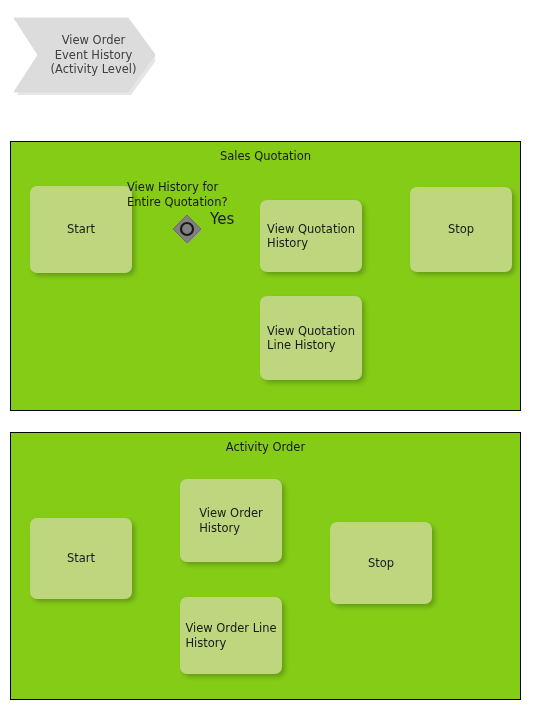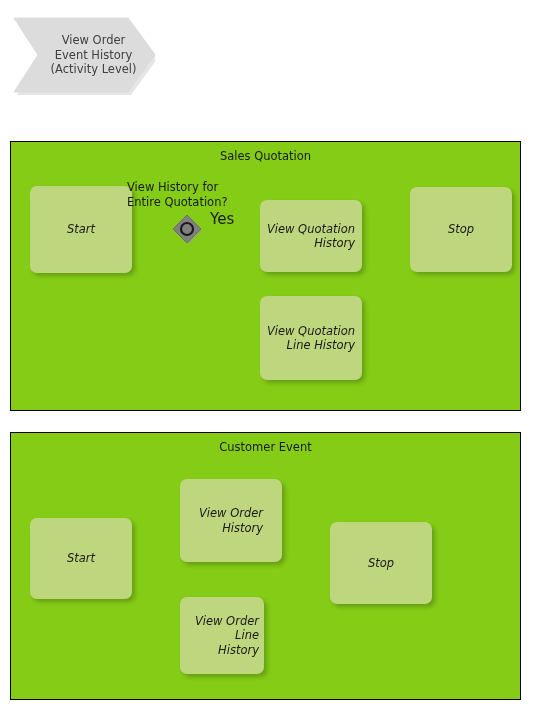--- a/index.html
+++ b/index.html
@@ -87,28 +87,27 @@
 
   
   .node {
     position: absolute;
     background: #bed67e;
     border-radius: 7px;
     box-shadow: 3px 3px 4px rgba(0,0,0,0.22);
     display: flex;
     align-items: center;
     justify-content: center;
-    text-align: right;
+    text-align: left;
     font-size: 11.5px;
     line-height: 14.5px;
     color: #1a1a1a;
     box-sizing: border-box;
     padding: 2px 5px;
     white-space: pre-line;
-    font-style: italic;
   }
 
   
   .gateway {
     position: absolute;
     width: 30px;
     height: 30px;
   }
   .gw-label {
     position: absolute;
@@ -181,24 +180,24 @@
   <svg viewBox="0 0 30 30" width="30" height="30" xmlns="http://www.w3.org/2000/svg">
     <polygon points="15,2 28,15 15,28 2,15" fill="#9a9a9a" opacity="0.5" transform="translate(2,2)"></polygon>
     <polygon points="15,1 29,15 15,29 1,15" fill="#808080" stroke="#6b6b6b" stroke-width="1"></polygon>
     <circle cx="15" cy="15" r="6" fill="none" stroke="#1a1a1a" stroke-width="2.2"></circle>
   </svg>
 </div>
 
 <div class="edge-label" style="left:210px; top:210px;">Yes</div>
 
 <div class="panel" id="panel-customer">
-  <div class="panel-title">Customer Event</div>
+  <div class="panel-title">Activity Order</div>
 </div>
 
 <div class="node" style="left:30px; top:518px; width:102px; height:81px;">Start</div>
 
 <div class="node" style="left:180px; top:479px; width:102px; height:83px;">View Order
 History</div>
 
-<div class="node" style="left:180px; top:597px; width:84px; height:77px;">View Order Line
+<div class="node" style="left:180px; top:597px; width:102px; height:77px;">View Order Line
 History</div>
 
 <div class="node" style="left:330px; top:522px; width:102px; height:82px;">Stop</div>
 
 </body></html>

